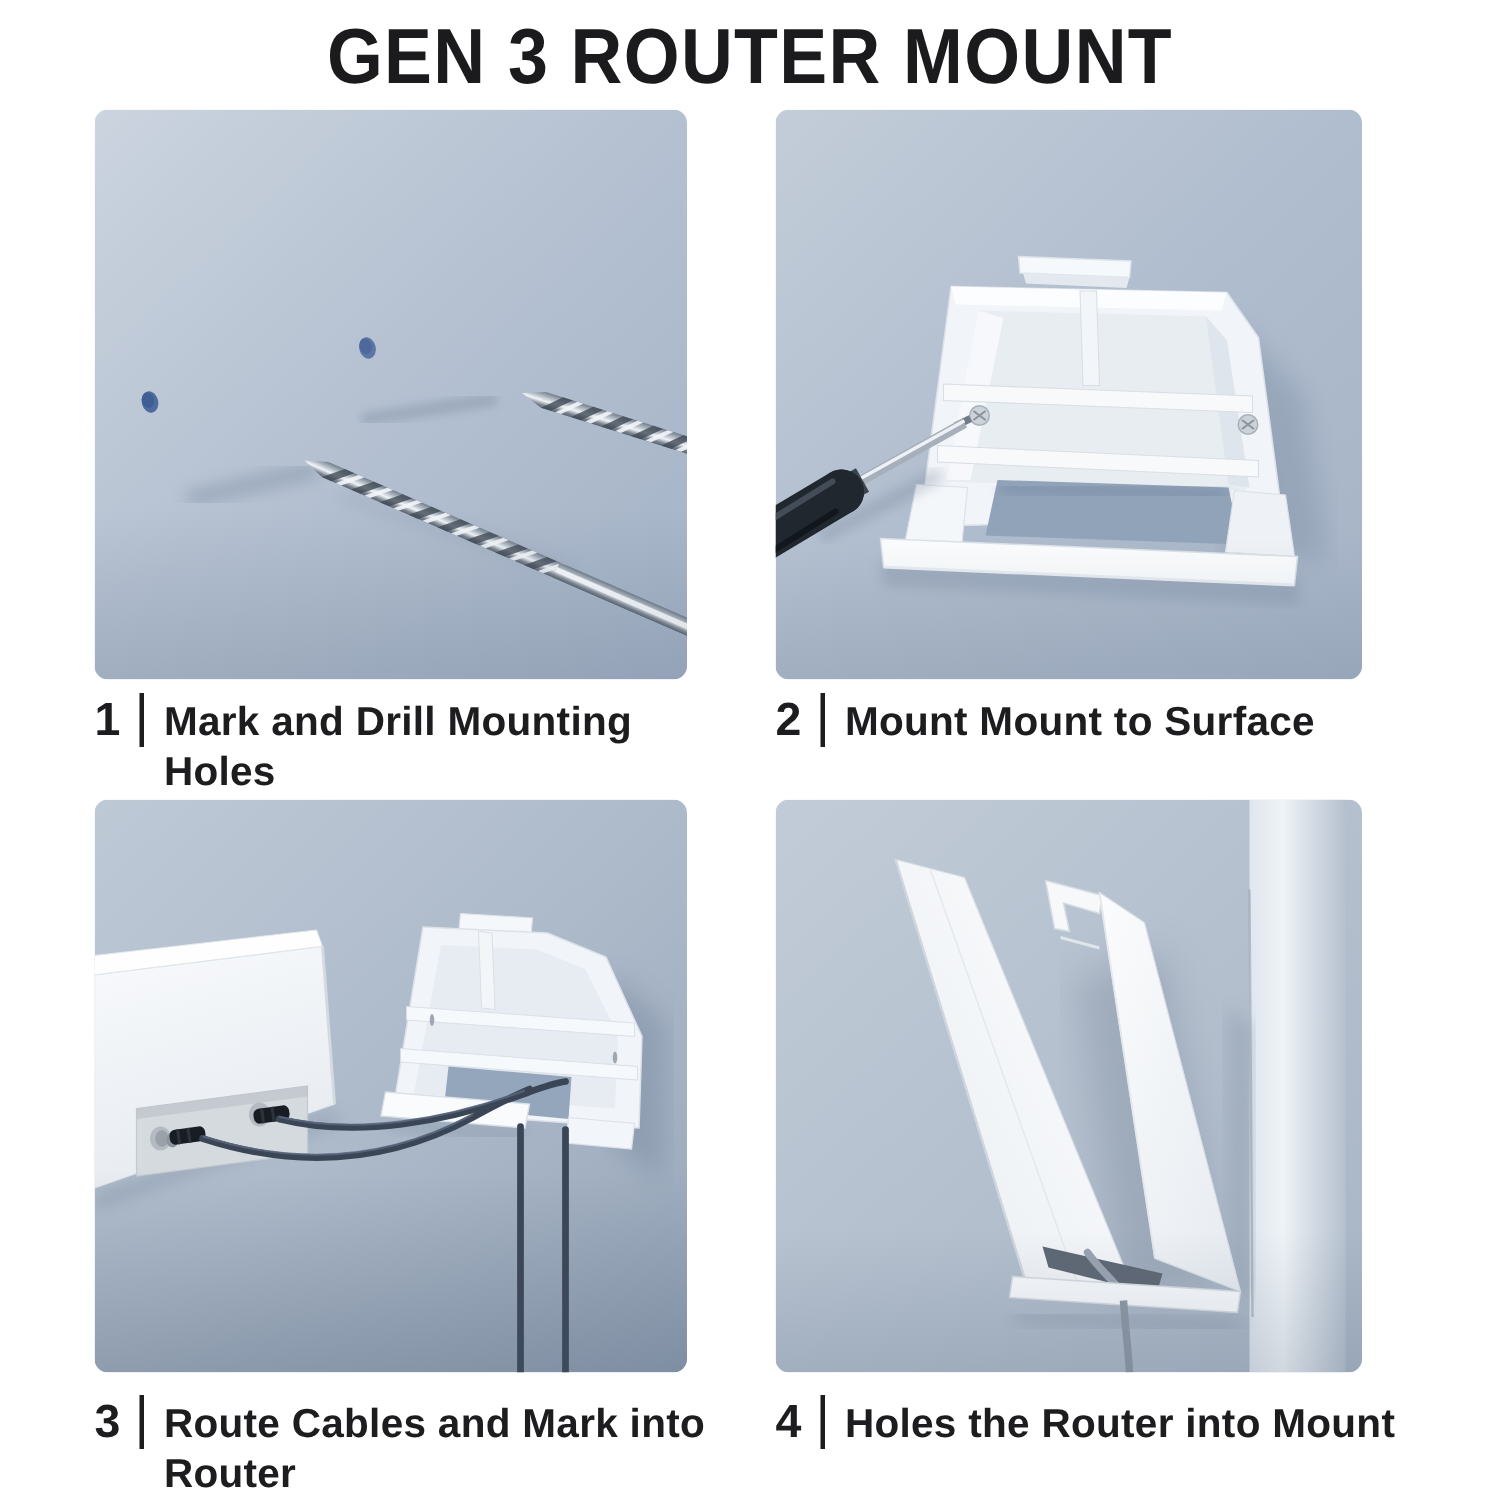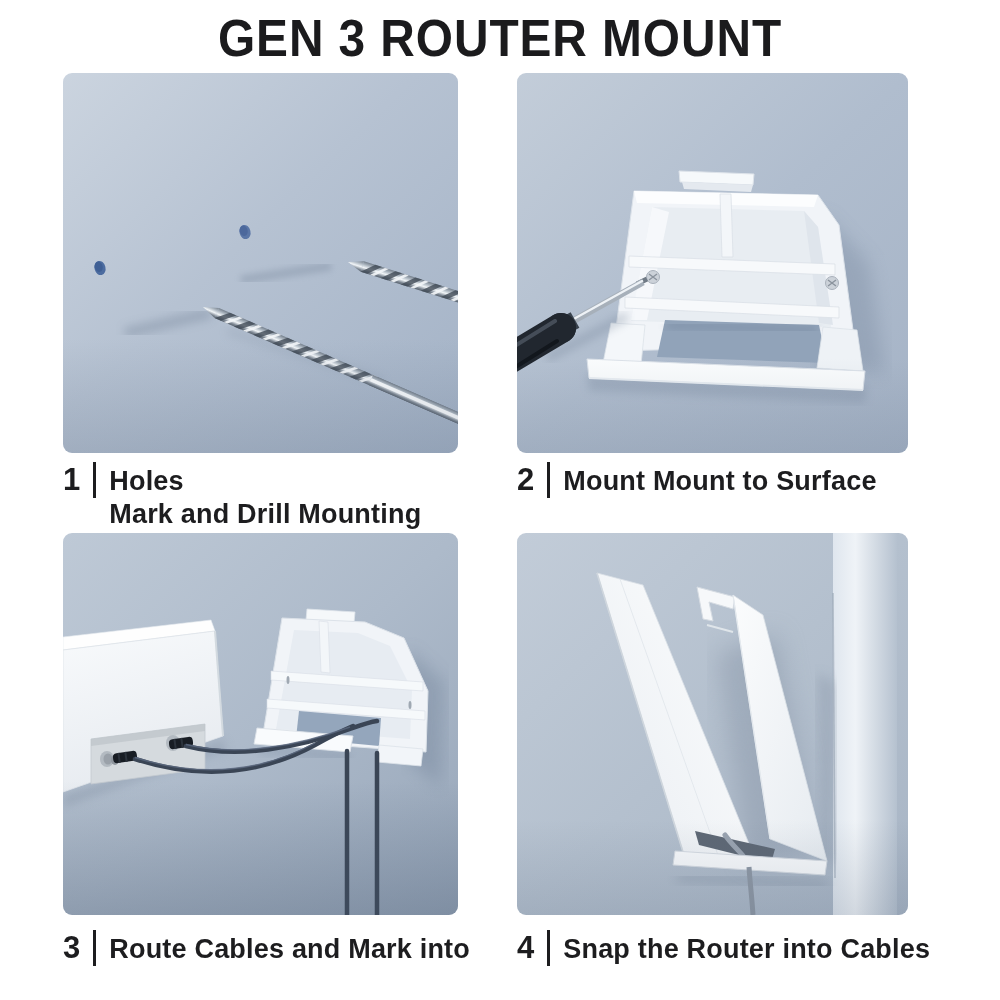--- a/index.html
+++ b/index.html
@@ -340,42 +340,43 @@
       </g>
 
       <rect width="391" height="382" fill="url(#dark4)"></rect>
     </svg>
   </div>
 
   <div class="caption c1">
     <span class="num">1</span>
     <span class="bar"></span>
     <span class="text">
+      <span>Mark and Drill Mounting</span>
       <span>Holes</span>
-      <span>Mark and Drill Mounting</span>
     </span>
   </div>
 
   <div class="caption c2">
     <span class="num">2</span>
     <span class="bar"></span>
     <span class="text">
       <span>Mount Mount to Surface</span>
     </span>
   </div>
 
   <div class="caption c3">
     <span class="num">3</span>
     <span class="bar"></span>
     <span class="text">
       <span>Route Cables and Mark into</span>
+      <span>Router</span>
     </span>
   </div>
 
   <div class="caption c4">
     <span class="num">4</span>
     <span class="bar"></span>
     <span class="text">
-      <span>Snap the Router into Cables</span>
+      <span>Holes the Router into Mount</span>
     </span>
   </div>
 
 </div>
 
 </body></html>

